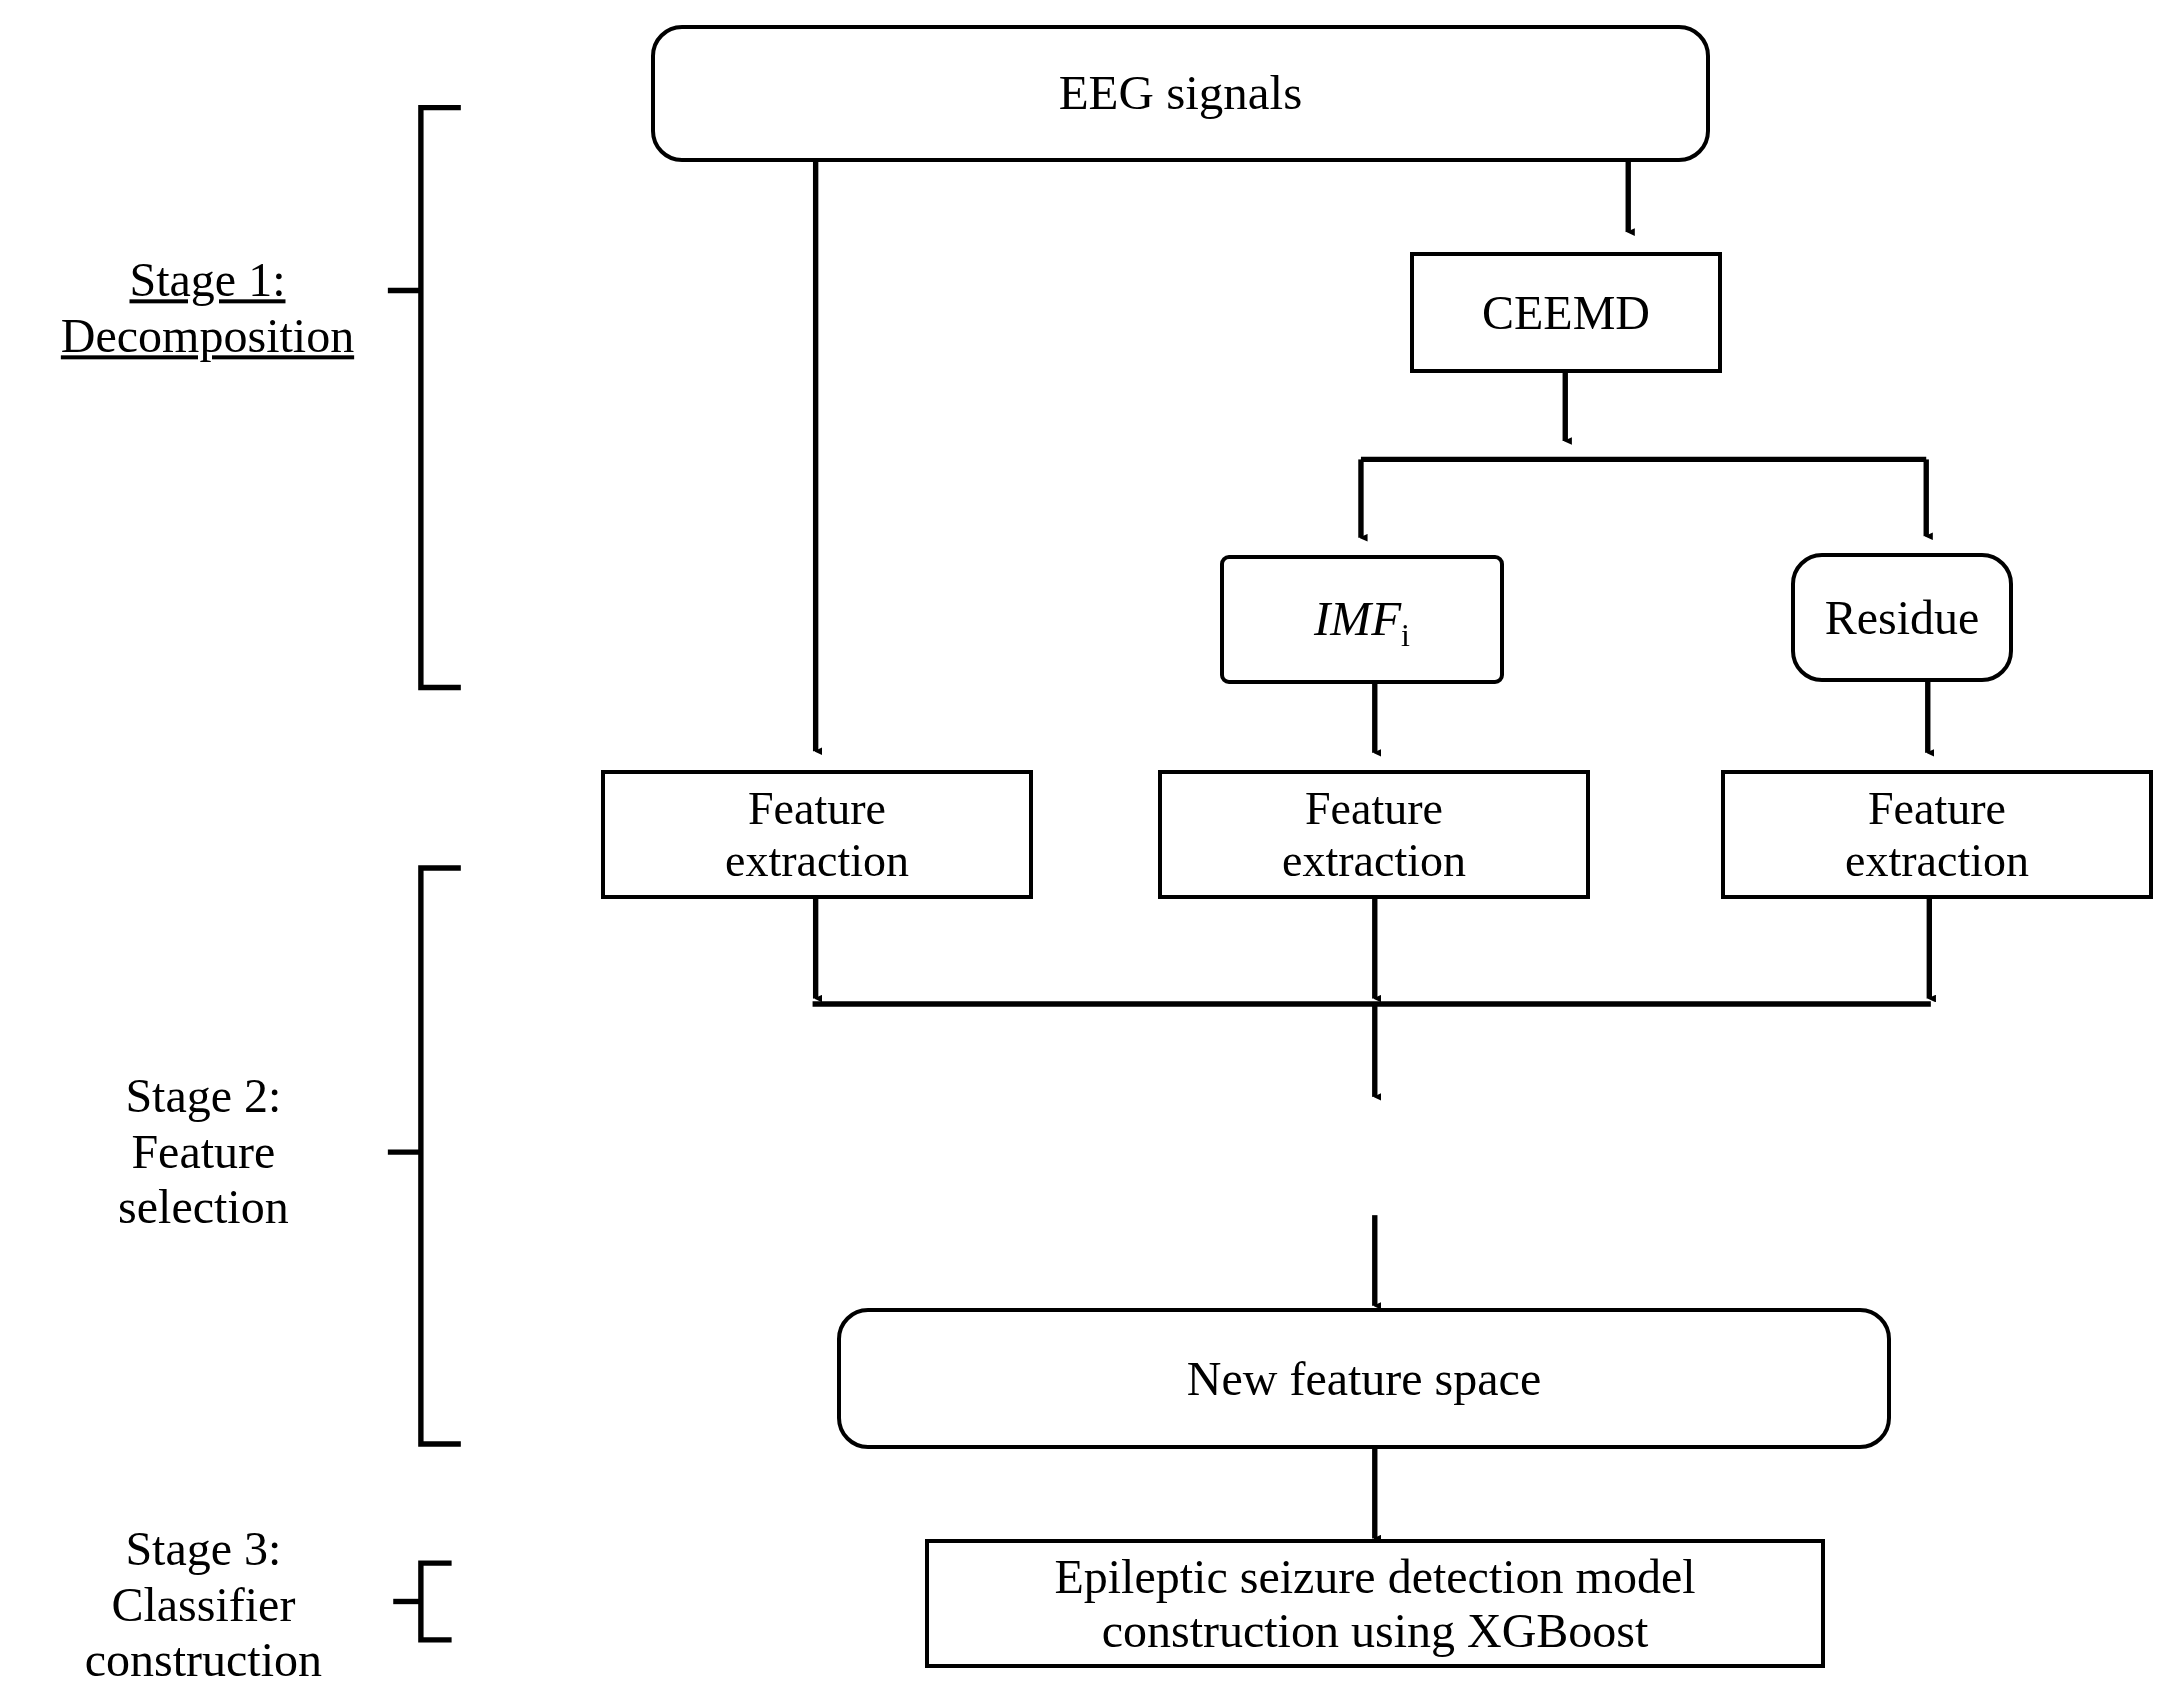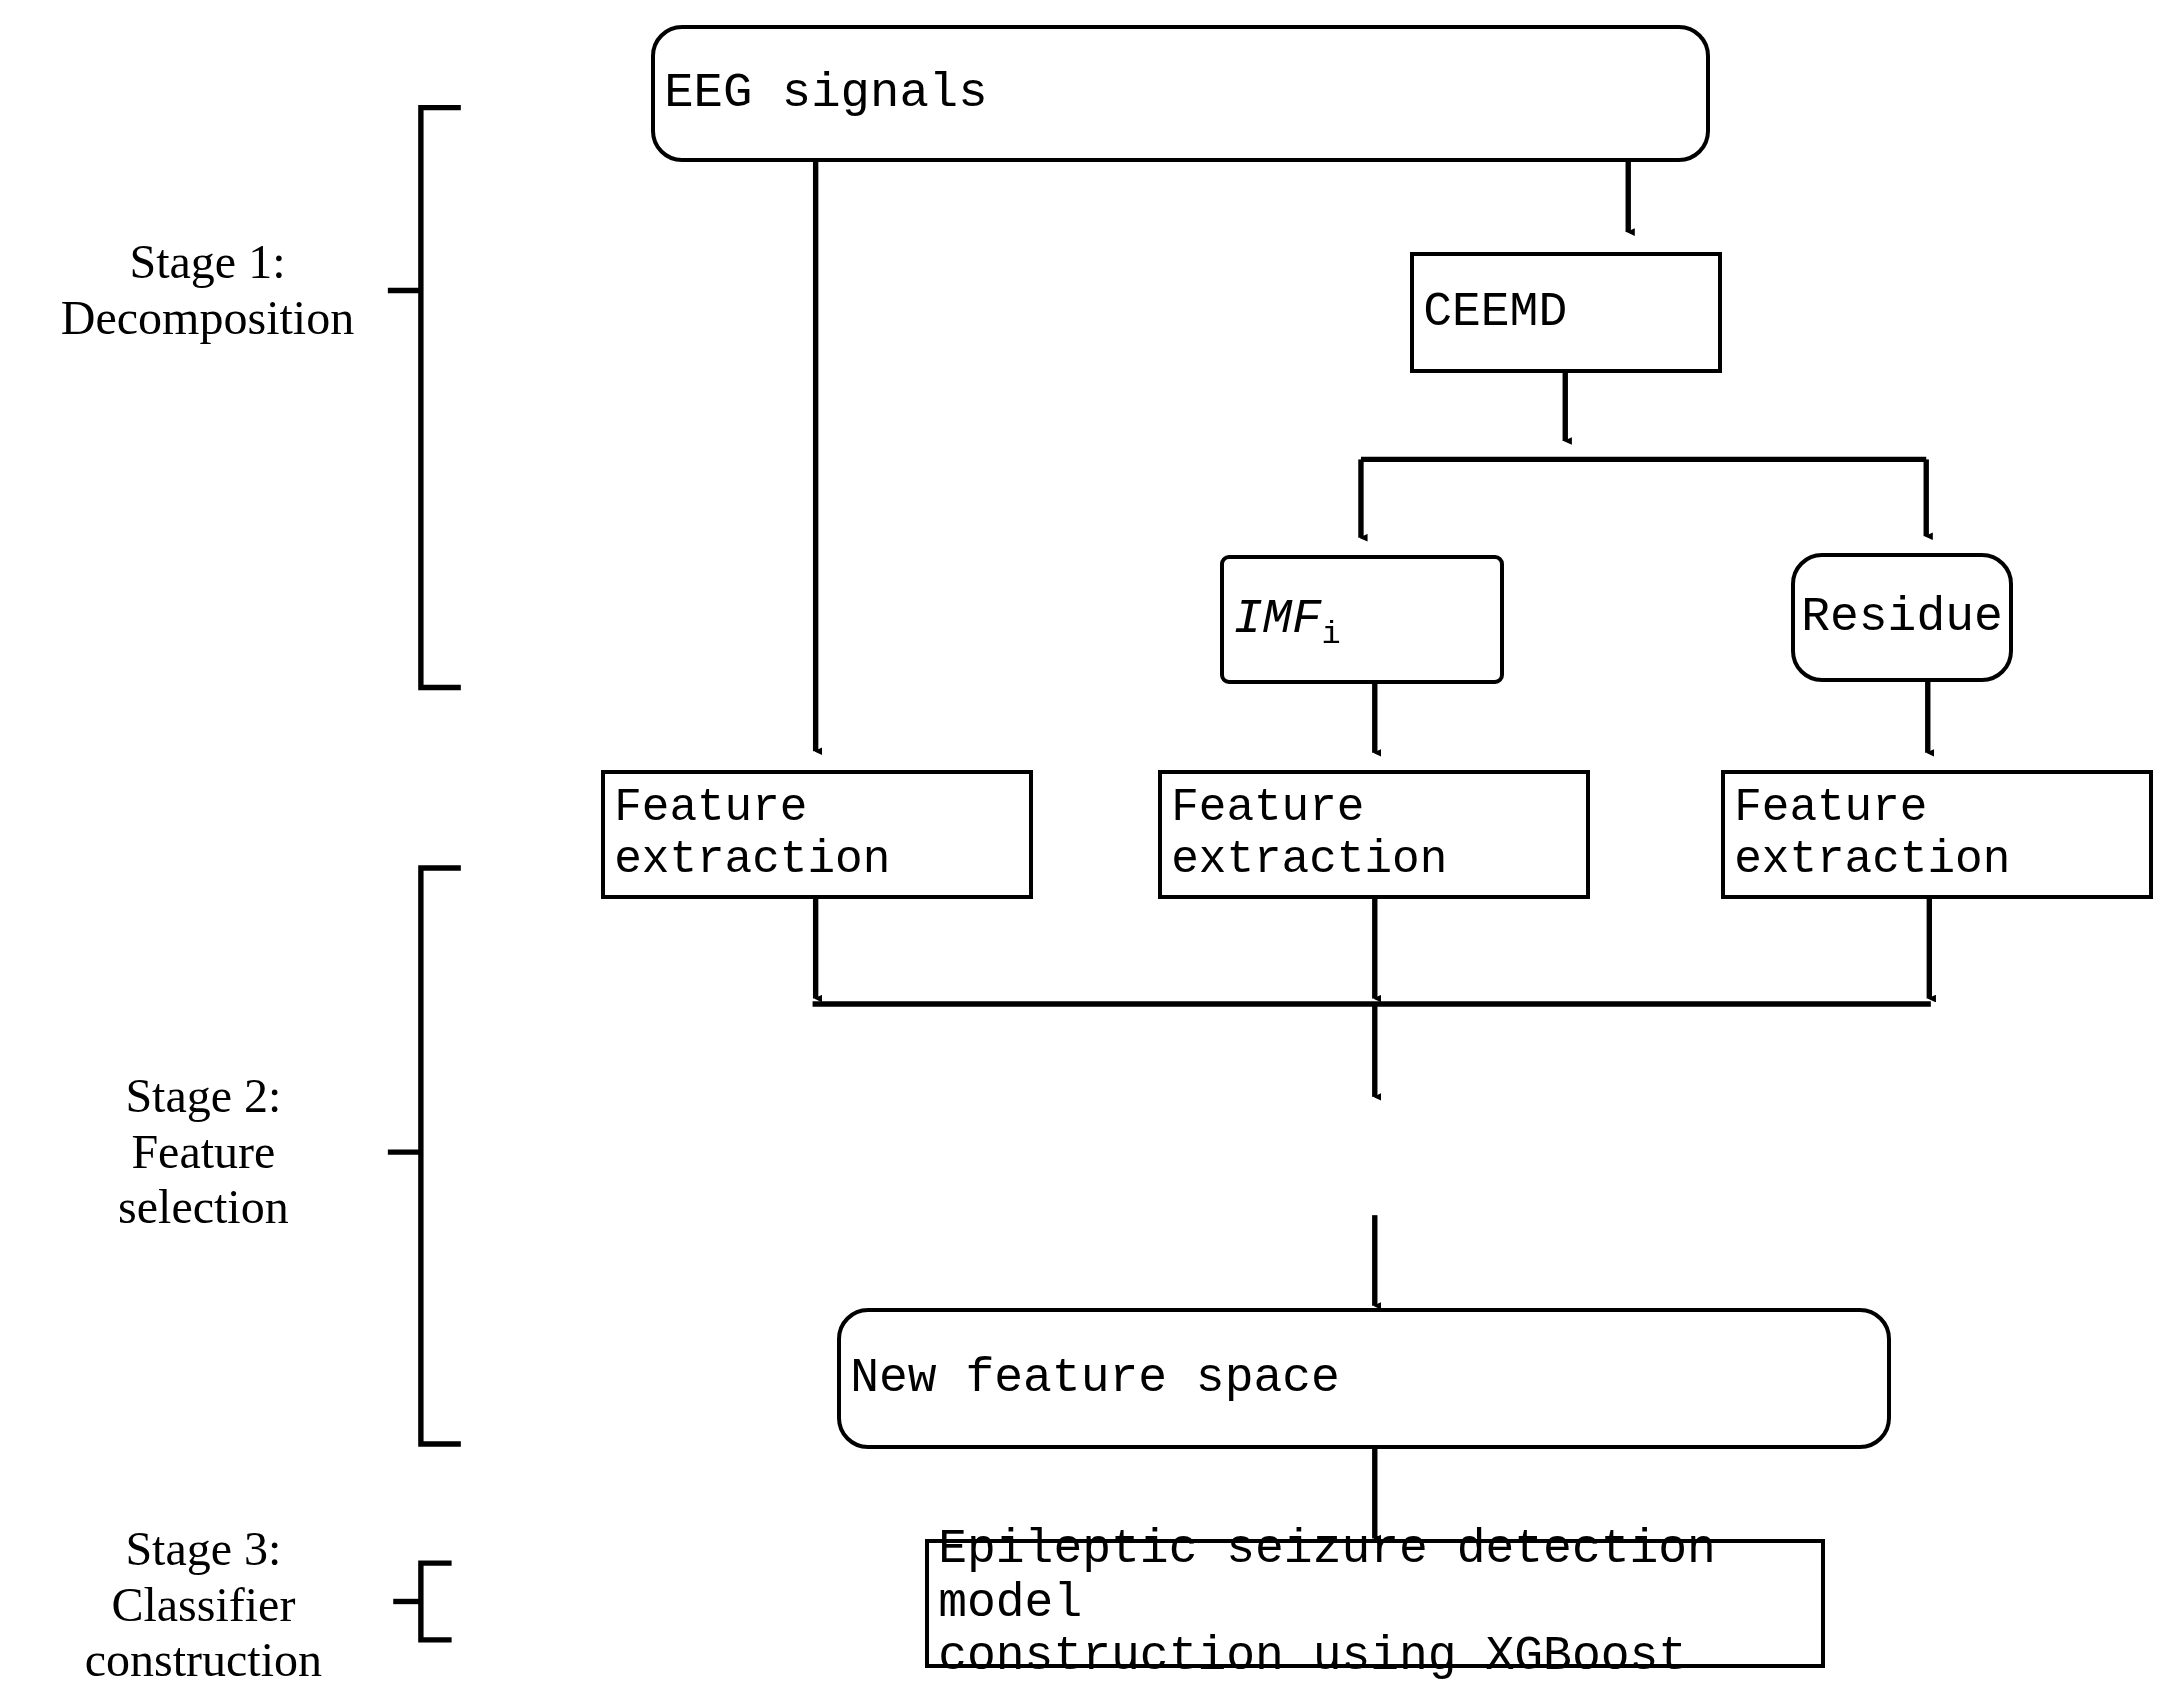--- a/index.html
+++ b/index.html
@@ -26,22 +26,22 @@
     pointer-events: none;
   }
   .node {
     position: absolute;
     box-sizing: border-box;
     border: 4.6px solid #000000;
     background: #ffffff;
     display: flex;
     align-items: center;
     justify-content: center;
+    text-align: center;
     line-height: 1.12;
-    font-family: Liberation Mono, monospace;
   }
   .node.rounded { border-radius: 31px; }
   .node .label { display: block; width: 100%; padding: 0 9.2px; }
   .stage-label {
     position: absolute;
     text-align: center;
     line-height: 1.16;
     font-size: 48px;
   }
   .italic-imf { font-style: italic; font-size: 49px; }
@@ -99,21 +99,21 @@
       <line x1="1058" y1="1307" x2="2514" y2="1307"></line>
 
       <line x1="1790" y1="1307" x2="1790" y2="1428" marker-end="url(#arrowhead)"></line>
 
       <line x1="1790" y1="1582" x2="1790" y2="1700" marker-end="url(#arrowhead)"></line>
 
       <line x1="1790" y1="1885" x2="1790" y2="2003" marker-end="url(#arrowhead)"></line>
     </g>
   </svg>
 
-  <div class="stage-label" style="left:23px; top:290px; width:369px; transform:translateY(-50%);">
+  <div class="stage-label" style="left:23px; top:308px; width:369px; transform:translateY(-50%);text-decoration:underline;">
     <div>Stage 1:</div>
     <div>Decomposition</div>
   </div>
 
   <div class="stage-label" style="left:15.4px; top:1152px; width:376px; transform:translateY(-50%);">
     <div>Stage 2:</div>
     <div>Feature</div>
     <div>selection</div>
   </div>
 

